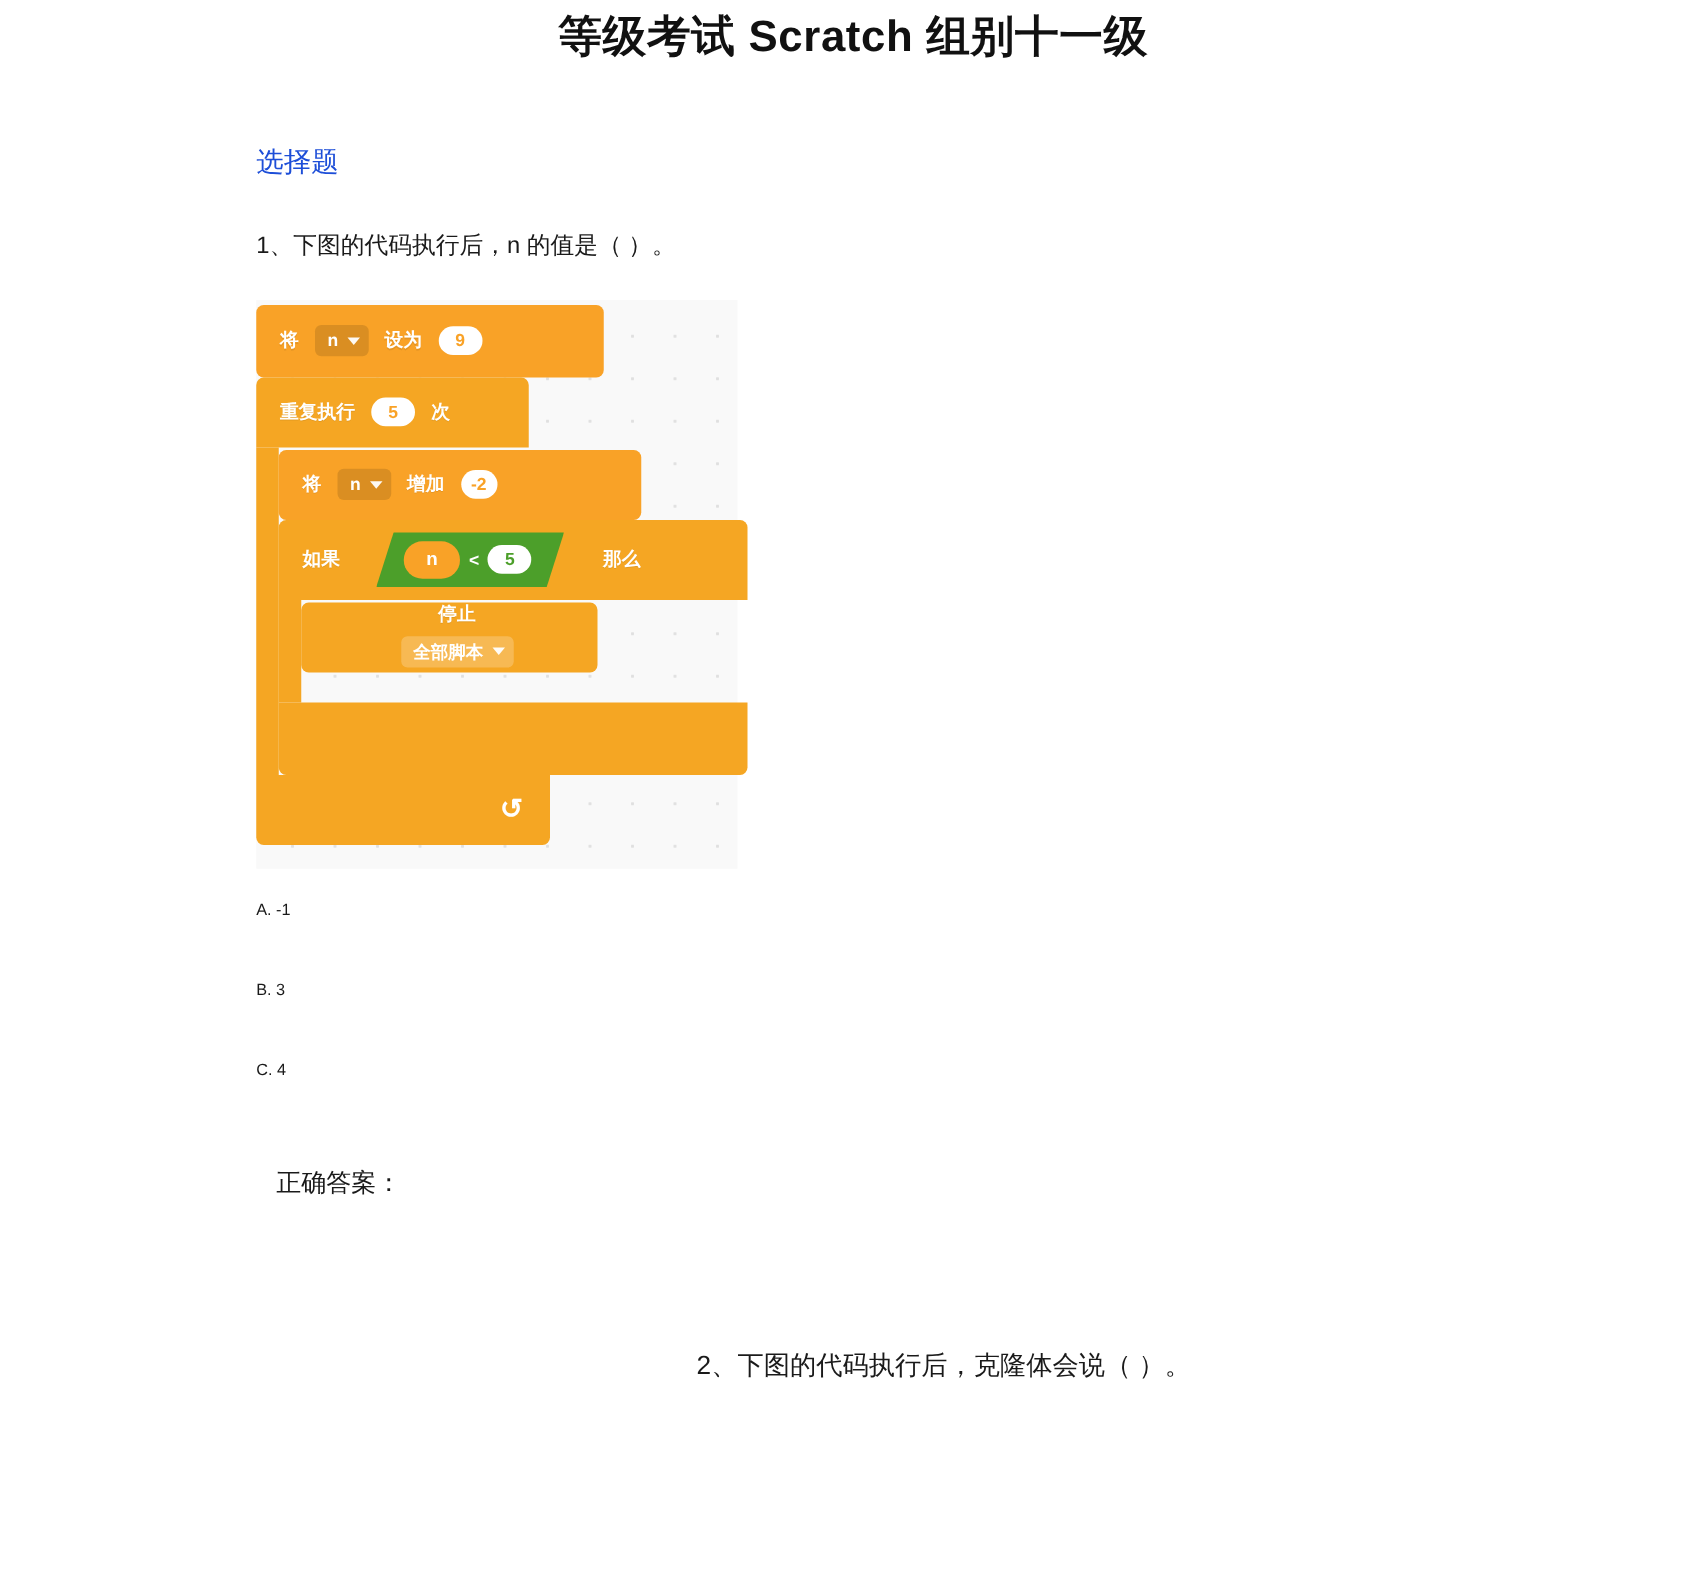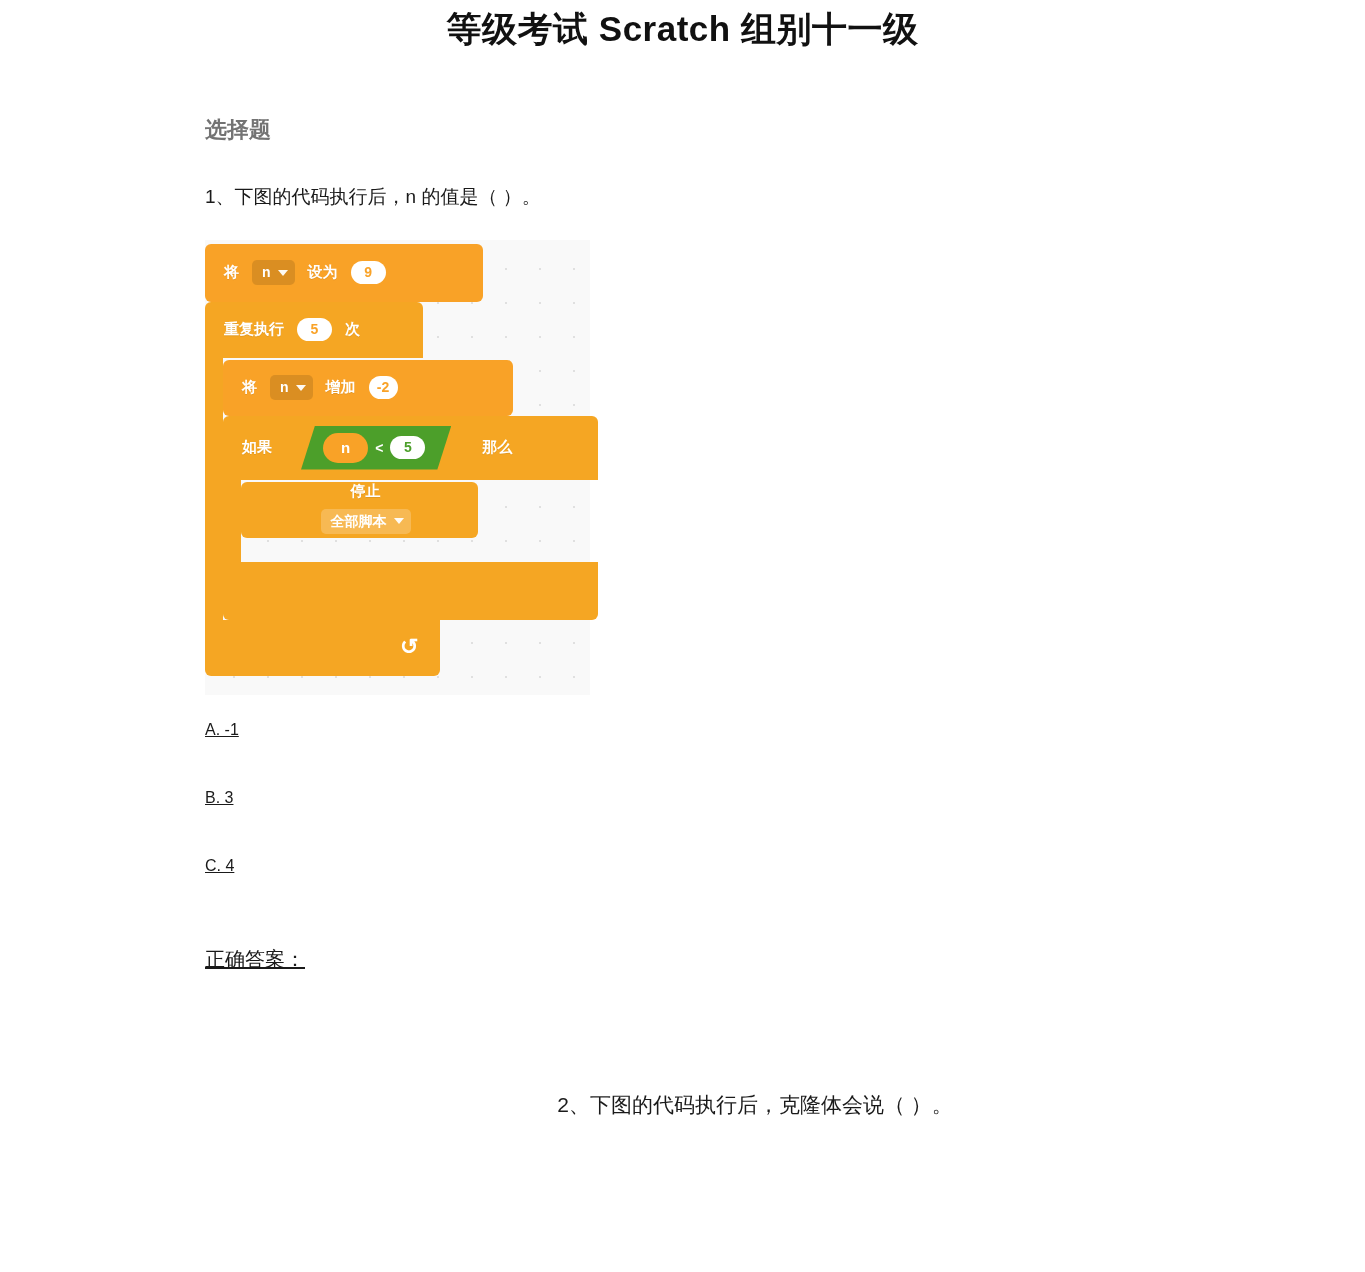--- a/index.html
+++ b/index.html
@@ -27,42 +27,40 @@
     margin: 6px 0 0 0;
     color: #111;
   }
   .content {
     margin-left: 205px;
     margin-right: 60px;
     margin-top: 62px;
   }
   .section-heading {
     font-size: 22px;
-    font-weight: bold;
+    font-weight: normal;
     margin: 0 0 38px 0;
-    color: #737373;
+    color: #1d4ed8;
   }
   .question-text {
     font-size: 19px;
     line-height: 1.5;
     margin: 0 0 28px 0;
     color: #1a1a1a;
   }
   .option {
-    font-size: 16px;
+    font-size: 13px;
     line-height: 1.4;
     margin: 0 0 46px 0;
     color: #1a1a1a;
-    text-decoration: underline;
   }
   .answer-label {
     font-size: 20px;
-    margin: 68px 0 0 0;
-    color: #1a1a1a;
-    text-decoration: underline;
+    margin: 68px 0 0 16px;
+    color: #1a1a1a;
   }
   .q2 {
     font-size: 21px;
     margin: 118px 0 0 0;
     color: #1a1a1a;
     text-align: center;
   }
 
   
   .script-canvas {

